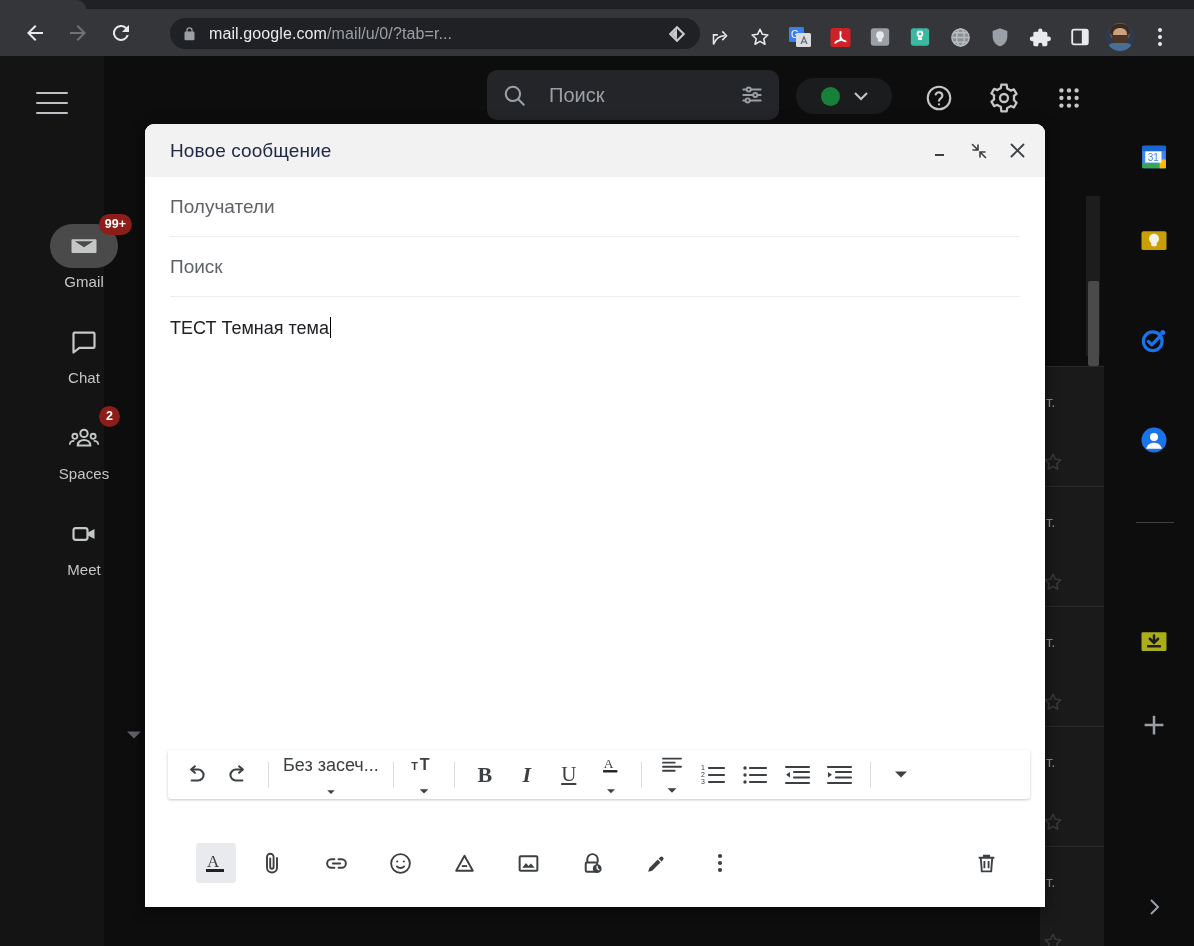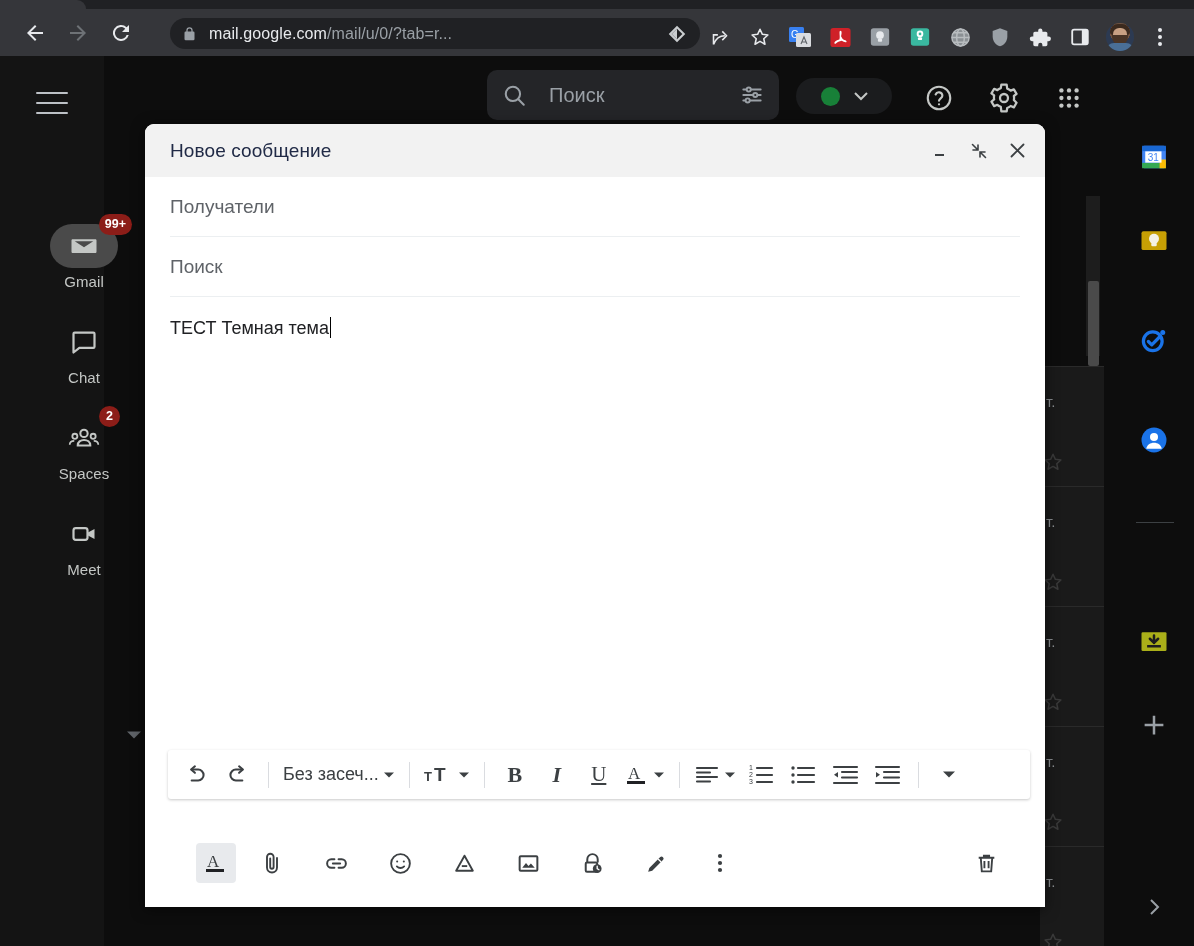--- a/index.html
+++ b/index.html
@@ -162,21 +162,21 @@
     height: 420px;
   }
   .caret { display:inline-block; width:1.5px; height:21px; background:#000;
            vertical-align:-4px; margin-left:1px; }
   .fmt-toolbar {
     position:absolute; left: 23px; bottom: 108px; width: 862px; height: 49px;
     background:#fff; border-radius: 3px; box-shadow: 0 1px 3px rgba(0,0,0,.22);
     display:flex; align-items:center; padding: 0 8px; gap: 2px;
   }
   .fbtn { height: 40px; min-width: 40px; display:flex; align-items:center;
-          justify-content:center; border-radius:3px; gap:4px; padding: 0 4px; }
+          justify-content:center; border-radius:3px; gap:13px; padding: 0 4px; flex-direction: column; }
   .fsep { width:1px; height:26px; background:#dadce0; margin: 0 8px; }
   .fontname { font-size:18px; color:#3c4043; white-space:nowrap; }
   .actionbar {
     position:absolute; left: 0; bottom: 0; width: 900px; height: 88px;
     display:flex; align-items:center; padding: 0 25px;
   }
   .send-btn {
     height: 50px; background:#1a73e8; border-radius:25px; display:flex;
     align-items:center; color:#fff; overflow:hidden;
   }

